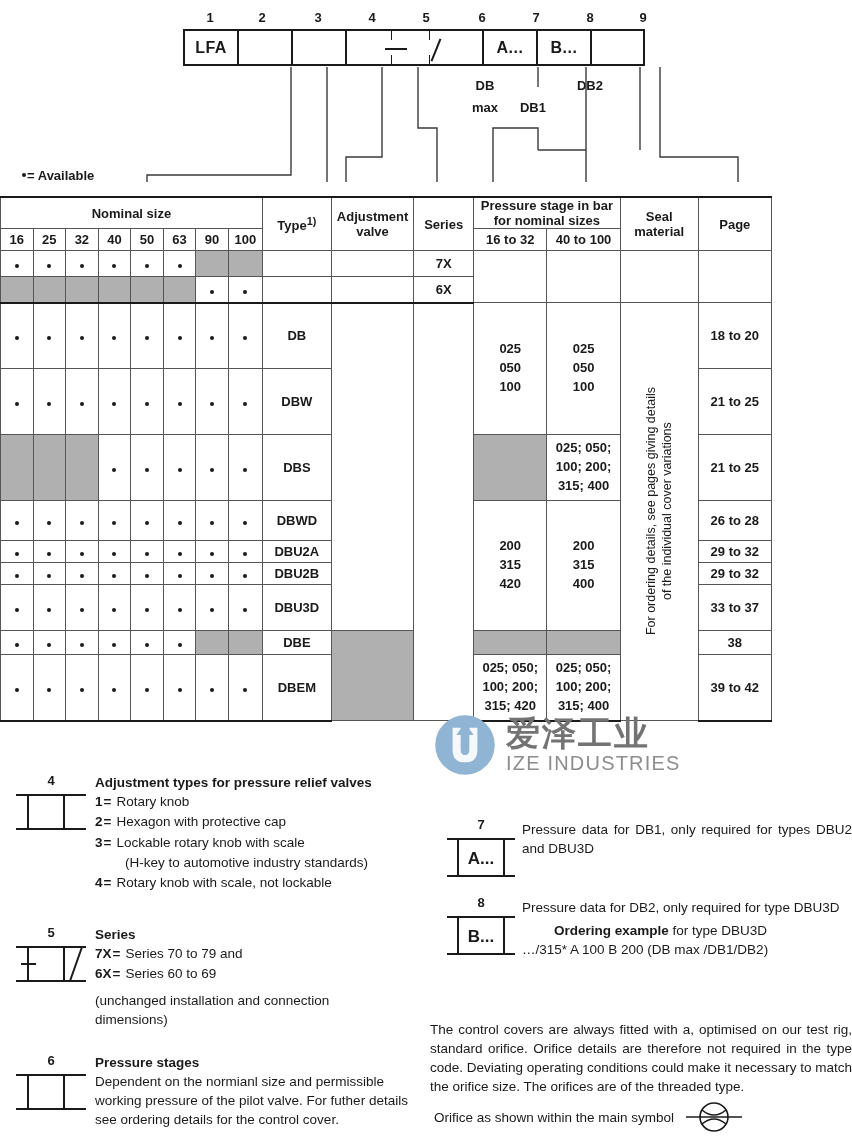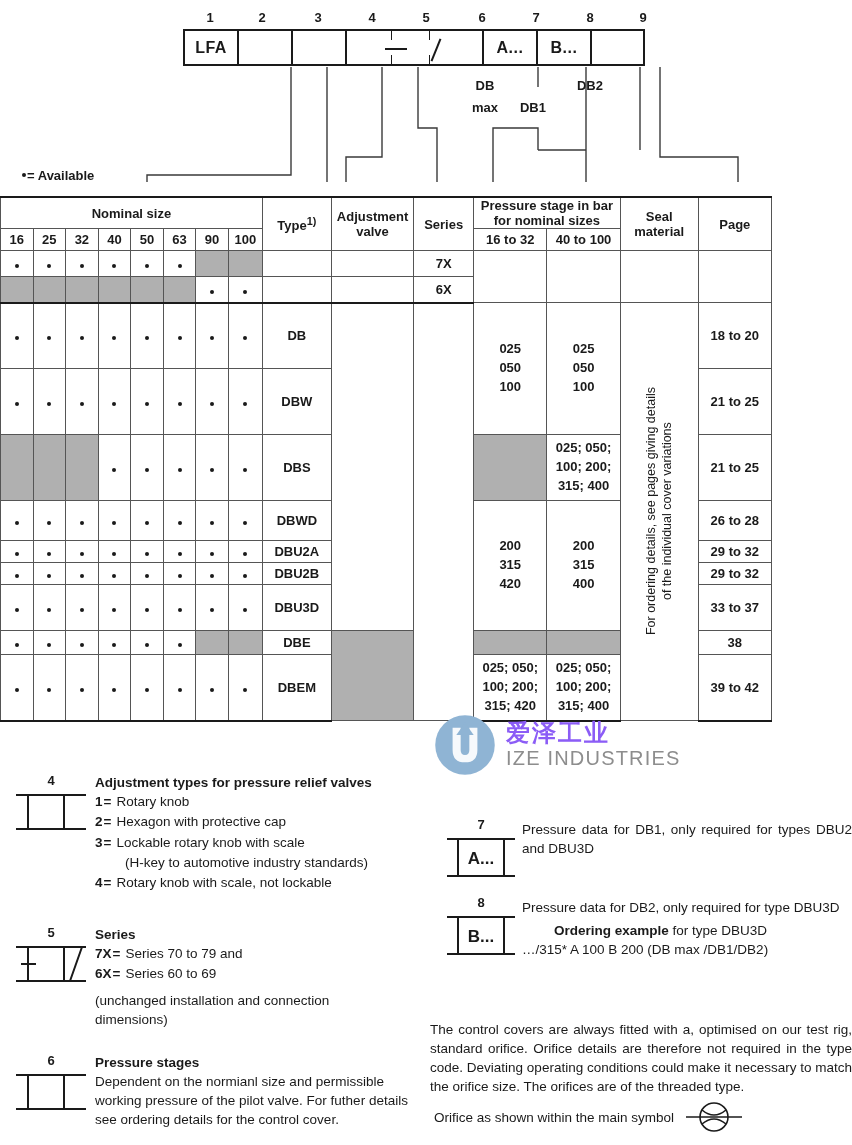--- a/index.html
+++ b/index.html
@@ -103,22 +103,22 @@
 
   
   #watermark {
     position: absolute; left: 434px; top: 706px; width: 280px; height: 78px;
     display: flex; align-items: center; gap: 10px;
     pointer-events: none;
   }
   #wm-mark { width: 62px; height: 62px; flex: 0 0 62px; }
   #wm-text { display:flex; flex-direction:column; justify-content:center; }
   #wm-cn {
-    font-size: 24px; font-weight: bold; color: #8b5cf6; letter-spacing: 2px;
-    line-height: 1.05; font-family: Liberation Serif, serif;
+    font-size: 34px; font-weight: bold; color: #737373; letter-spacing: 2px;
+    line-height: 1.05; font-family: Liberation Sans, sans-serif;
   }
   #wm-en {
     font-size: 20px; color: #8d8d8d; letter-spacing: 1.2px; line-height: 1.1;
   }
 
   
   #legend-left { position:absolute; left: 0; top: 775px; width: 430px; }
   #legend-right { position:absolute; left: 430px; top: 820px; width: 422px; }
 
   .lg-block { position: relative; margin-bottom: 4px; }

